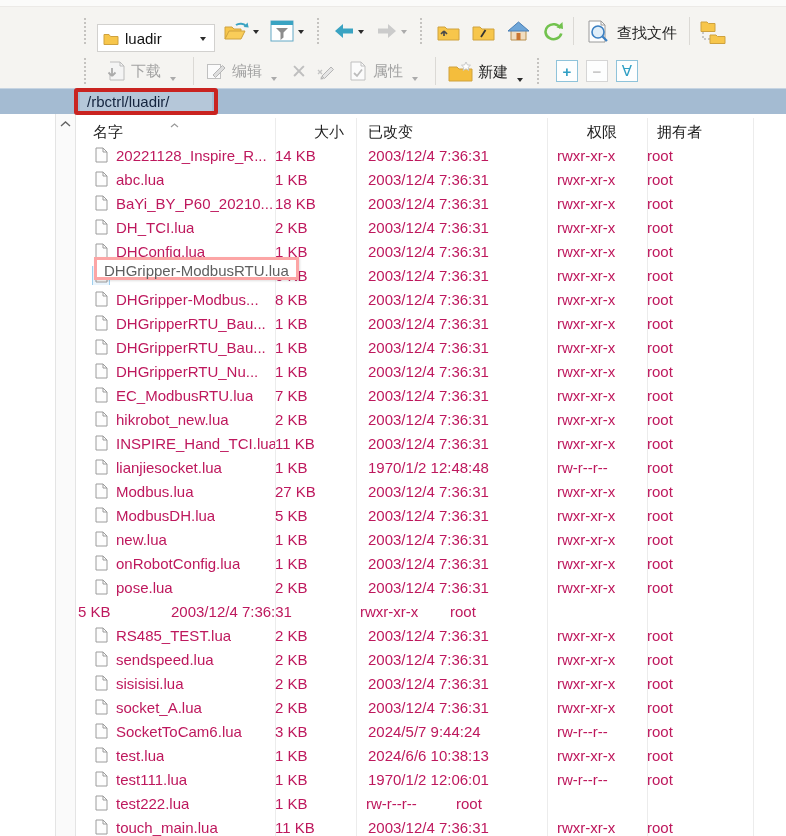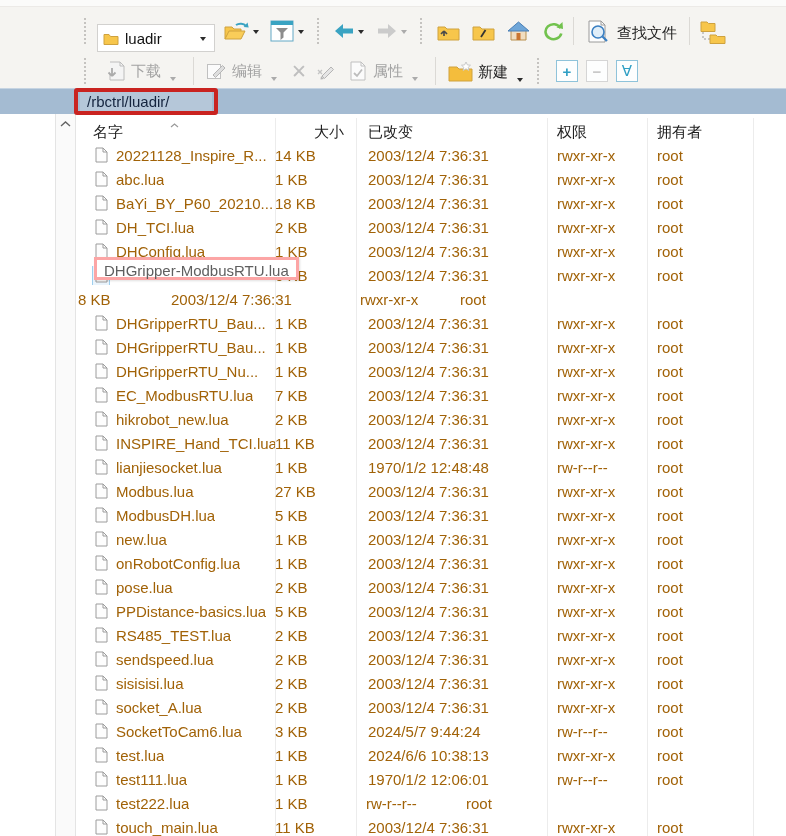--- a/index.html
+++ b/index.html
@@ -42,33 +42,33 @@
                border-left:1px solid #e4e4e4; border-right:1px solid #e4e4e4; }
   .sb-up { height:20px; display:flex; align-items:center; justify-content:center; }
 
   
   .listpanel { position:absolute; left:78px; top:114px; width:708px; height:722px; background:#fff; }
   .colsep { position:absolute; top:4px; bottom:0; width:1px; background:#ececec; }
   .lheader { position:absolute; top:6px; left:0; right:0; height:24px; display:flex; align-items:center;
              font-size:15px; color:#1c1c1c; }
   .sortglyph { position:absolute; top:0px; left:92px; }
   .rows { position:absolute; top:29px; left:0; right:0; }
-  .frow { display:flex; align-items:center; height:24px; font-size:15px; color:#a16207; }
+  .frow { display:flex; align-items:center; height:24px; font-size:15px; color:#be185d; }
   .c-name { width:197px; padding-left:15px; display:flex; align-items:center; overflow:hidden; white-space:nowrap; }
   .iconwrap { width:16px; height:19px; margin-right:7px; flex:none; display:flex; align-items:center; justify-content:center; }
   .iconwrap.hovered { outline:1px solid #9ecfee; background:#eaf4fc; }
   .nametxt { overflow:hidden; white-space:nowrap; }
   .c-size { width:81px; text-align:left; padding-right:12px; white-space:nowrap; }
   .c-changed { width:191px; padding-left:12px; white-space:nowrap; }
   .c-perms { width:100px; padding-left:10px; white-space:nowrap; }
-  .c-owner { width:106px; padding-left:10px; white-space:nowrap; }
+  .c-owner { width:106px; white-space:nowrap; }
   .h-name { width:197px; padding-left:15px; }
   .h-size { width:81px; text-align:right; padding-right:12px; }
   .h-changed { width:191px; padding-left:12px; }
-  .h-perms { width:100px; padding-left:10px; }
+  .h-perms { width:100px; padding-left:10px;text-align:center; }
   .h-owner { width:106px; padding-left:10px; }
 
   .tooltip { position:absolute; left:16px; top:143px; height:23px; line-height:21px; border:3px solid #fca5a5;
              background:#fff; color:#5f5f5f; padding:0 7px; font-size:15px; white-space:nowrap; z-index:9;
              box-shadow:1px 1px 2px rgba(0,0,0,0.12); }
 </style>
 </head>
 <body>
 
 <div id="stage">
@@ -390,20 +390,29 @@
       </span>
       <span class="nametxt"></span>
     </div>
     <div class="c-size">6 KB</div>
     <div class="c-changed">2003/12/4 7:36:31</div>
     <div class="c-perms">rwxr-xr-x</div>
     <div class="c-owner">root</div>
   </div>
 
   <div class="frow">
+    <div class="c-name">
+      <span class="iconwrap">
+        <svg width="13" height="16">
+          <path d="M1 1 h7 l4 4 v10 h-11 z" fill="#fdfdfd" stroke="#9c9c9c"></path>
+          <path d="M8 1 v4 h4" fill="none" stroke="#9c9c9c"></path>
+        </svg>
+      </span>
+      <span class="nametxt">DHGripper-Modbus...</span>
+    </div>
     <div class="c-size">8 KB</div>
     <div class="c-changed">2003/12/4 7:36:31</div>
     <div class="c-perms">rwxr-xr-x</div>
     <div class="c-owner">root</div>
   </div>
 
   <div class="frow">
     <div class="c-name">
       <span class="iconwrap">
         <svg width="13" height="16">
@@ -589,29 +598,20 @@
       </span>
       <span class="nametxt">pose.lua</span>
     </div>
     <div class="c-size">2 KB</div>
     <div class="c-changed">2003/12/4 7:36:31</div>
     <div class="c-perms">rwxr-xr-x</div>
     <div class="c-owner">root</div>
   </div>
 
   <div class="frow">
-    <div class="c-name">
-      <span class="iconwrap">
-        <svg width="13" height="16">
-          <path d="M1 1 h7 l4 4 v10 h-11 z" fill="#fdfdfd" stroke="#9c9c9c"></path>
-          <path d="M8 1 v4 h4" fill="none" stroke="#9c9c9c"></path>
-        </svg>
-      </span>
-      <span class="nametxt">PPDistance-basics.lua</span>
-    </div>
     <div class="c-size">5 KB</div>
     <div class="c-changed">2003/12/4 7:36:31</div>
     <div class="c-perms">rwxr-xr-x</div>
     <div class="c-owner">root</div>
   </div>
 
   <div class="frow">
     <div class="c-name">
       <span class="iconwrap">
         <svg width="13" height="16">

